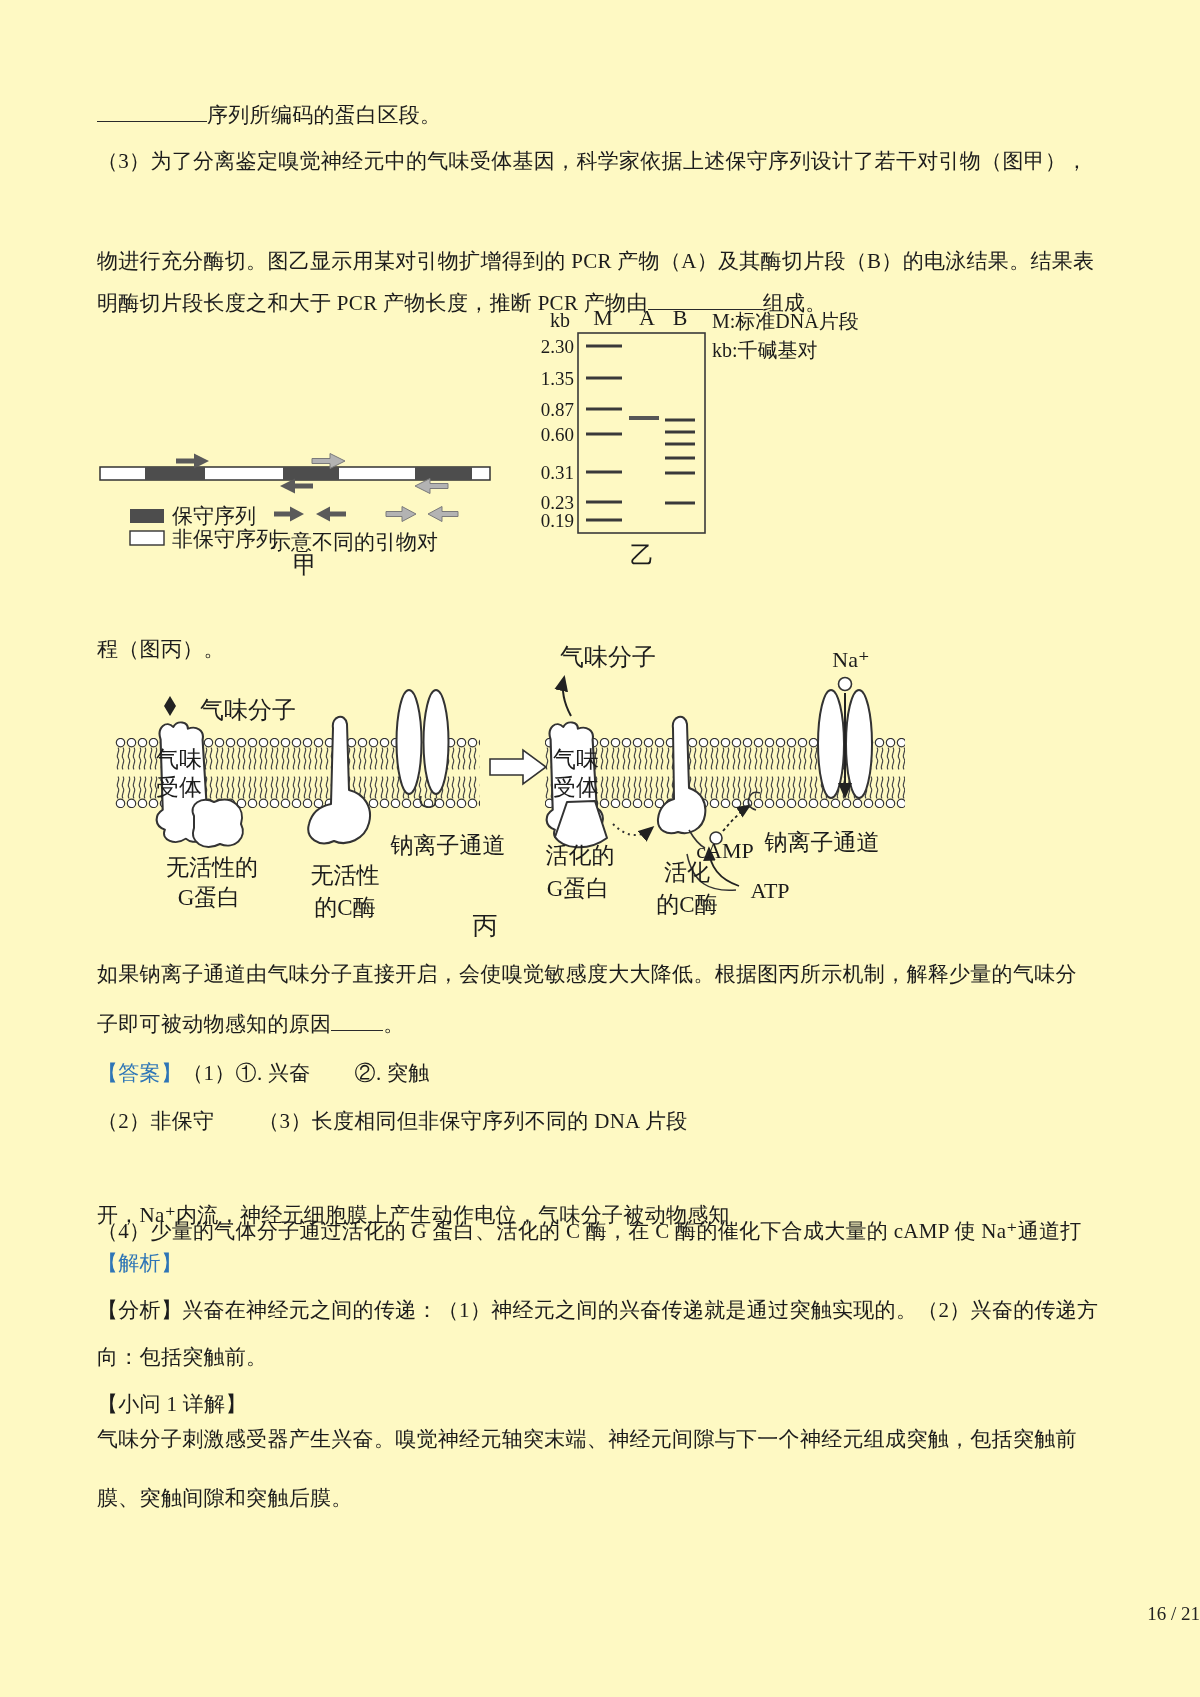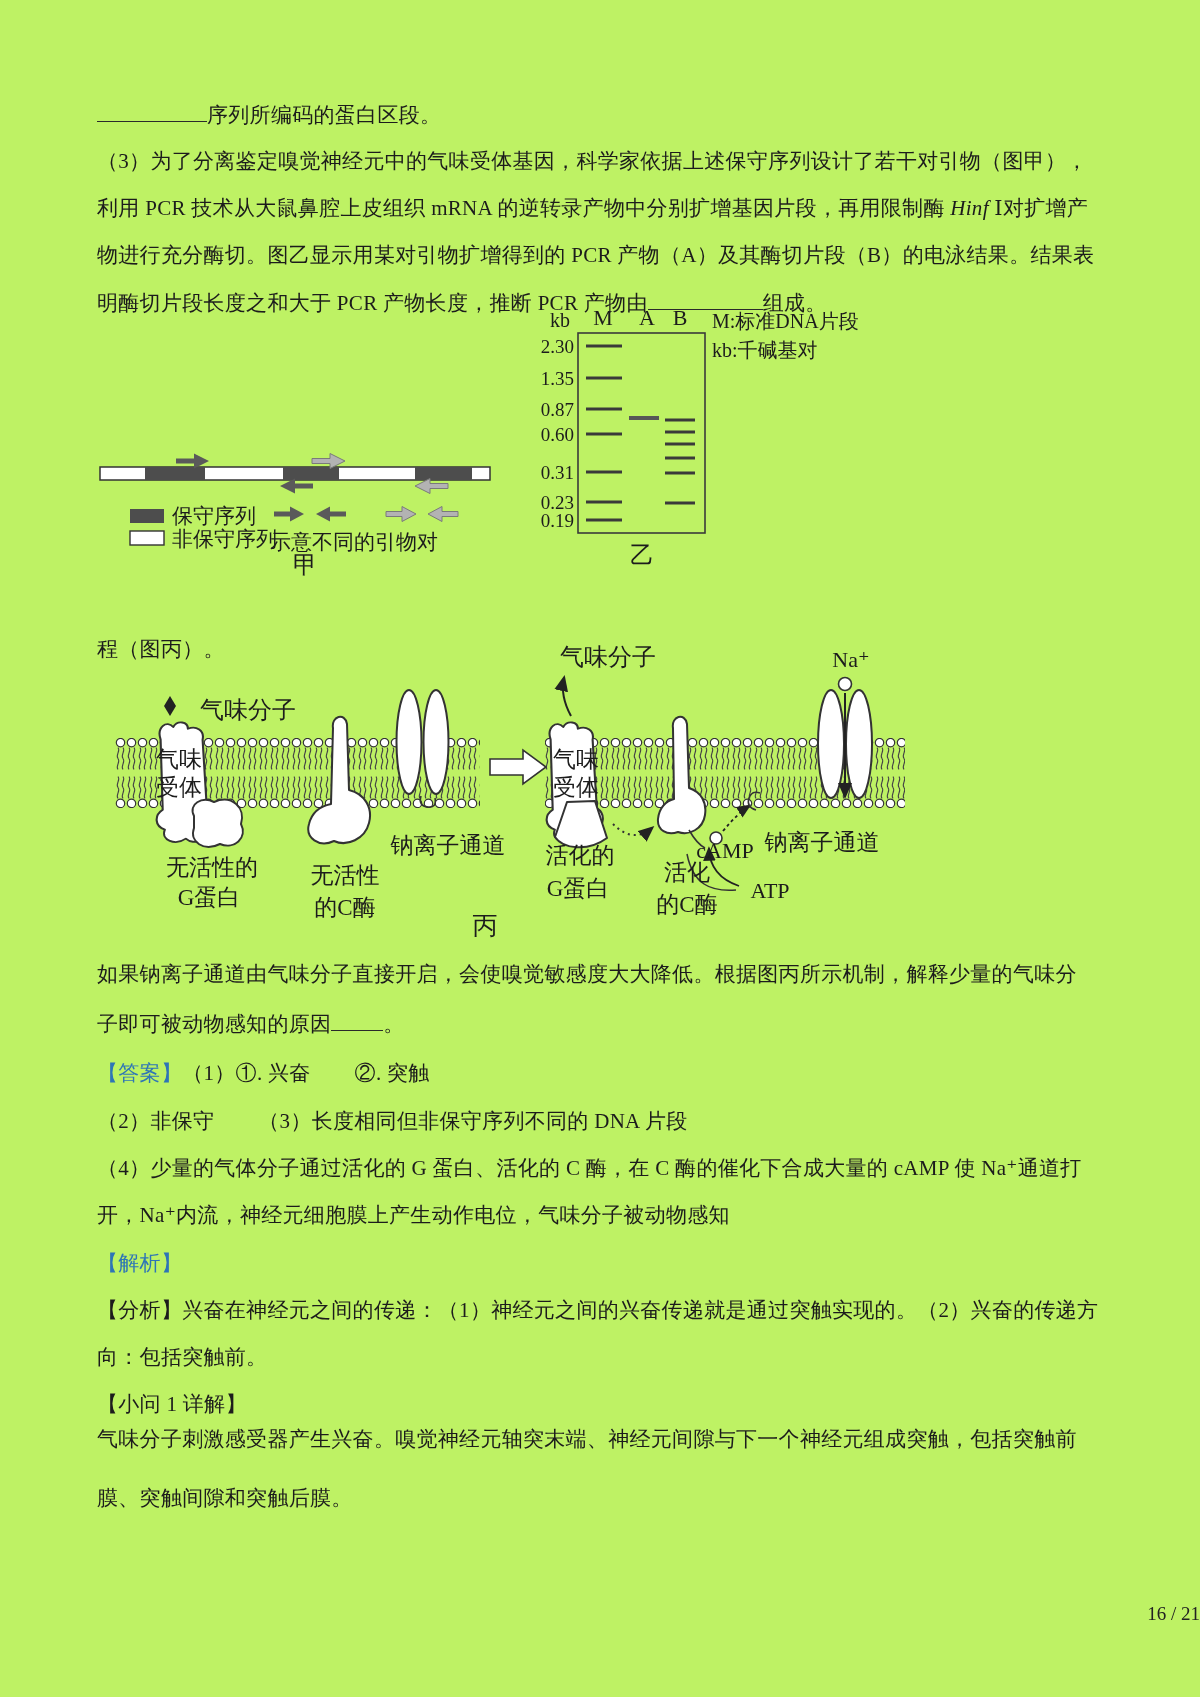--- a/index.html
+++ b/index.html
@@ -1,38 +1,37 @@
 <!DOCTYPE html>
 <html><head>
 <meta charset="utf-8">
 <style>
   html,body{margin:0;padding:0;background:#e8e8e8;}
-  .page{position:relative;width:1200px;height:1697px;background:#bef264;overflow:hidden;
+  .page{position:relative;width:1200px;height:1697px;background:#fef9c3;overflow:hidden;
         font-family:"Liberation Serif","DejaVu Serif",serif;color:#1c1c1c;}
   .ln{position:absolute;left:97px;font-size:21px;line-height:27px;white-space:nowrap;letter-spacing:.3px;}
   .tag{color:#2E75B6;}
   .blank{display:inline-block;border-bottom:1.5px solid #2a2a2a;height:20px;vertical-align:baseline;}
   em.gene{font-style:italic;}
   .gapL{}
   .gapM{margin-left:44px;margin-top:12px;}
   .footer{position:absolute;top:1603px;left:0;width:100%;text-align:right;font-size:19px;color:#222;}
   svg{position:absolute;overflow:visible;font-family:"Liberation Serif","DejaVu Serif",serif;}
   svg text{fill:#1c1c1c;}
   .prot{fill:#ffffff;stroke:#333;stroke-width:2;stroke-linejoin:round;}
   .thin{fill:none;stroke:#333;stroke-width:1.6;}
 </style>
 </head>
 <body>
 
 <div class="page">
 
   <div class="ln" style="top:101px"><span class="blank" style="width:110px"></span><span>序列所编码的蛋白区段。</span></div>
   <div class="ln" style="top:148px"><span>（3）为了分离鉴定嗅觉神经元中的气味受体基因，科学家依据上述保守序列设计了若干对引物（图甲），</span></div>
-  <div class="ln" style="top:195px"><span>利用 PCR 技术从大鼠鼻腔上皮组织 mRNA 的逆转录产物中分别扩增基因片段，再用限制酶 </span><em class="gene">Hinf</em><span> Ⅰ对扩增产</span></div>
-  <div class="ln" style="top:242px"><span>物进行充分酶切。图乙显示用某对引物扩增得到的 PCR 产物（A）及其酶切片段（B）的电泳结果。结果表</span></div>
+  <div class="ln" style="top:248px"><span>物进行充分酶切。图乙显示用某对引物扩增得到的 PCR 产物（A）及其酶切片段（B）的电泳结果。结果表</span></div>
   <div class="ln" style="top:289px"><span>明酶切片段长度之和大于 PCR 产物长度，推断 PCR 产物由</span><span class="blank" style="width:115px"></span><span>组成。</span></div>
 
   <svg id="fig-jia" style="left:90px;top:420px" width="440" height="165" viewBox="0 0 440 165">
     <rect x="10" y="47" width="390" height="13" fill="#ffffff" stroke="#333" stroke-width="1.5"></rect>
     <rect x="55" y="47" width="60" height="13" fill="#4d4d4d"></rect>
     <rect x="193" y="47" width="56" height="13" fill="#4d4d4d"></rect>
     <rect x="325" y="47" width="57" height="13" fill="#4d4d4d"></rect>
     <path d="M86 38.5 h18 v-5 l15 7.5 -15 7.5 v-5 h-18 z" fill="#5a5a5a"></path>
     <path d="M223 63.5 h-18 v-5 l-15 7.5 15 7.5 v-5 h18 z" fill="#5a5a5a"></path>
     <path d="M222 38.5 h18 v-5 l15 7.5 -15 7.5 v-5 h-18 z" fill="#b3b3b3" stroke="#7a7a7a"></path>
@@ -153,21 +152,21 @@
     <text x="680" y="258" font-size="22" text-anchor="middle">ATP</text>
     <text x="732" y="210" font-size="23" text-anchor="middle">钠离子通道</text>
     <text x="395" y="294" font-size="25" text-anchor="middle">丙</text>
   </svg>
 
   <div class="ln" style="top:961px"><span>如果钠离子通道由气味分子直接开启，会使嗅觉敏感度大大降低。根据图丙所示机制，解释少量的气味分</span></div>
   <div class="ln" style="top:1010px"><span>子即可被动物感知的原因</span><span class="blank" style="width:52px"></span><span>。</span></div>
 
   <div class="ln" style="top:1060px"><span class="tag">【答案】</span><span>（1）</span><span class="gapL">①. 兴奋</span><span class="gapM">②. 突触</span></div>
   <div class="ln" style="top:1108px"><span>（2）非保守</span><span class="gapM">（3）长度相同但非保守序列不同的 DNA 片段</span></div>
-  <div class="ln" style="top:1155px"><span>（4）少量的气体分子通过活化的 G 蛋白、活化的 C 酶，在 C 酶的催化下合成大量的 cAMP 使 Na⁺通道打</span></div>
+  <div class="ln" style="top:1218px"><span>（4）少量的气体分子通过活化的 G 蛋白、活化的 C 酶，在 C 酶的催化下合成大量的 cAMP 使 Na⁺通道打</span></div>
   <div class="ln" style="top:1202px"><span>开，Na⁺内流，神经元细胞膜上产生动作电位，气味分子被动物感知</span></div>
 
   <div class="ln tag" style="top:1250px"><span>【解析】</span></div>
   <div class="ln" style="top:1297px"><span>【分析】兴奋在神经元之间的传递：（1）神经元之间的兴奋传递就是通过突触实现的。（2）兴奋的传递方</span></div>
   <div class="ln" style="top:1344px"><span>向：包括突触前。</span></div>
   <div class="ln" style="top:1391px"><span>【小问 1 详解】</span></div>
   <div class="ln" style="top:1426px"><span>气味分子刺激感受器产生兴奋。嗅觉神经元轴突末端、神经元间隙与下一个神经元组成突触，包括突触前</span></div>
   <div class="ln" style="top:1485px"><span>膜、突触间隙和突触后膜。</span></div>
 
   <div class="footer">16 / 21</div>

